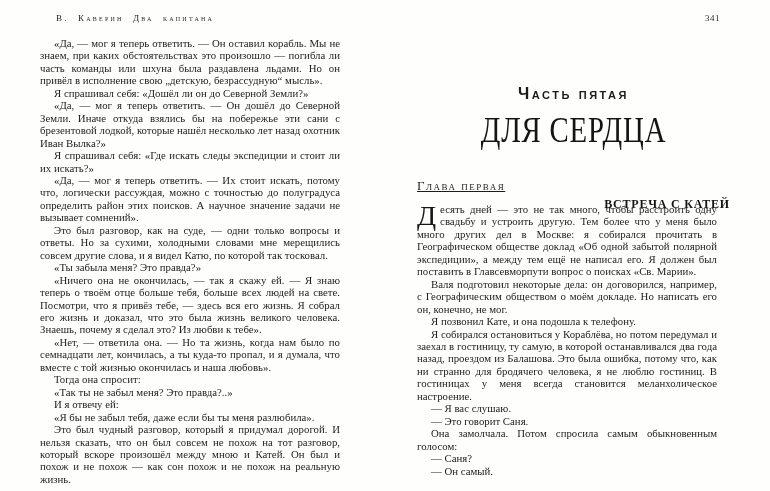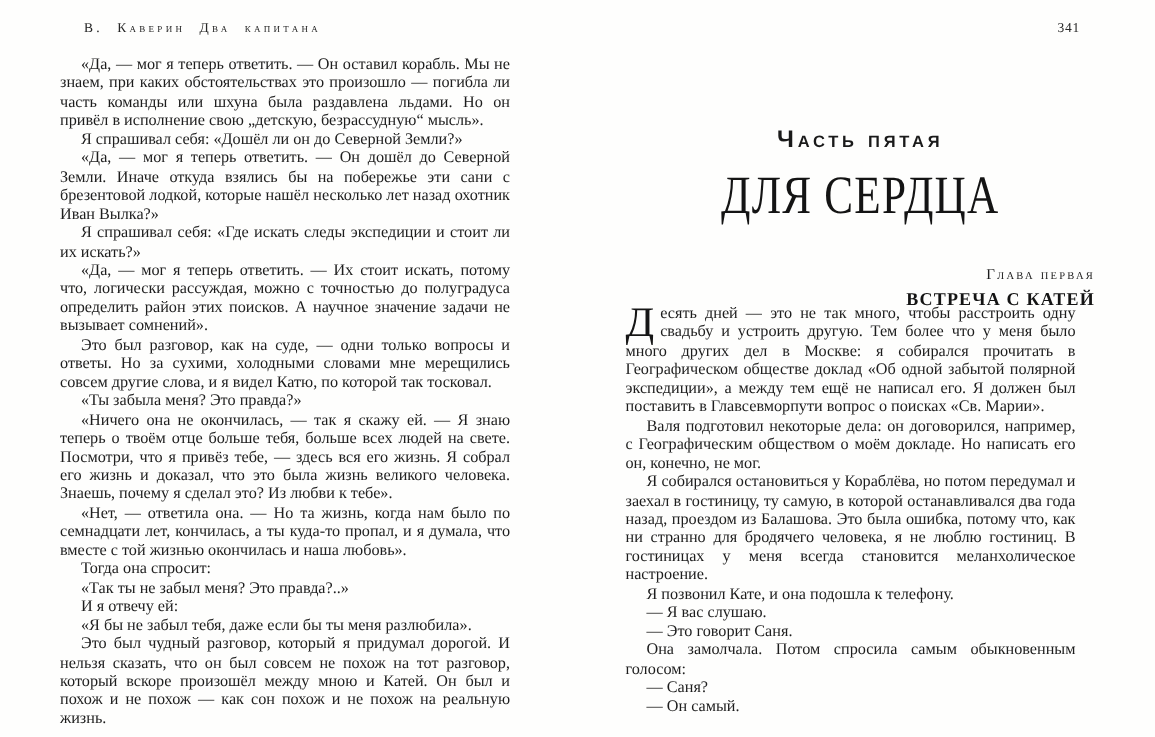--- a/index.html
+++ b/index.html
@@ -55,23 +55,24 @@
     font-weight:bold;
   }
   .part-title {
     margin:9px 0 0 0; text-align:center;
     font-size:36px; line-height:36px; font-weight:400;
     letter-spacing:1px; color:#141414;
     transform:scaleX(0.8); transform-origin:center;
     white-space:nowrap;
   }
   .chapter-label {
-    margin:30px 0 0 0; text-align:right;
-    font-variant:small-caps; font-size:10px; letter-spacing:1.5px;
+    margin:30px 0 0 0; text-align:left;
+    font-variant:small-caps; font-size:13px; letter-spacing:1.5px;
     color:#1c1c1c;
+    text-decoration:underline;
   }
   .chapter-title {
     margin:3px 0 0 0; text-align:right;
     font-size:12px; font-weight:bold; letter-spacing:0.8px;
     color:#141414;
   }
 </style>
 </head>
 <body>
 
@@ -113,22 +114,22 @@
 
     <div class="chapter-title">ВСТРЕЧА С КАТЕЙ</div>
 
     <div class="body-text body-right">
       <p class="para no-indent">
         <span class="drop-cap">Д</span><span>есять дней — это не так много, чтобы расстроить одну свадьбу и устроить другую. Тем более что у меня было много других дел в Москве: я собирался прочитать в Географическом обществе доклад «Об одной забытой полярной экспедиции», а между тем ещё не написал его. Я должен был поставить в Главсевморпути вопрос о поисках «Св. Марии».</span>
       </p>
       <div>
 
       <p class="para">Валя подготовил некоторые дела: он договорился, например, с Географическим обществом о моём докладе. Но написать его он, конечно, не мог.</p>
+          <p class="para">Я позвонил Кате, и она подошла к телефону.</p>
           <p class="para">Я собирался остановиться у Кораблёва, но потом передумал и заехал в гостиницу, ту самую, в которой останавливался два года назад, проездом из Балашова. Это была ошибка, потому что, как ни странно для бродячего человека, я не люблю гостиниц. В гостиницах у меня всегда становится меланхолическое настроение.</p>
-          <p class="para">Я позвонил Кате, и она подошла к телефону.</p>
           <p class="para">— Я вас слушаю.</p>
           <p class="para">— Это говорит Саня.</p>
           <p class="para">Она замолчала. Потом спросила самым обыкновенным голосом:</p>
           <p class="para">— Саня?</p>
           <p class="para">— Он самый.</p>
         </div>
     </div>
   </div>
 
 </div>

